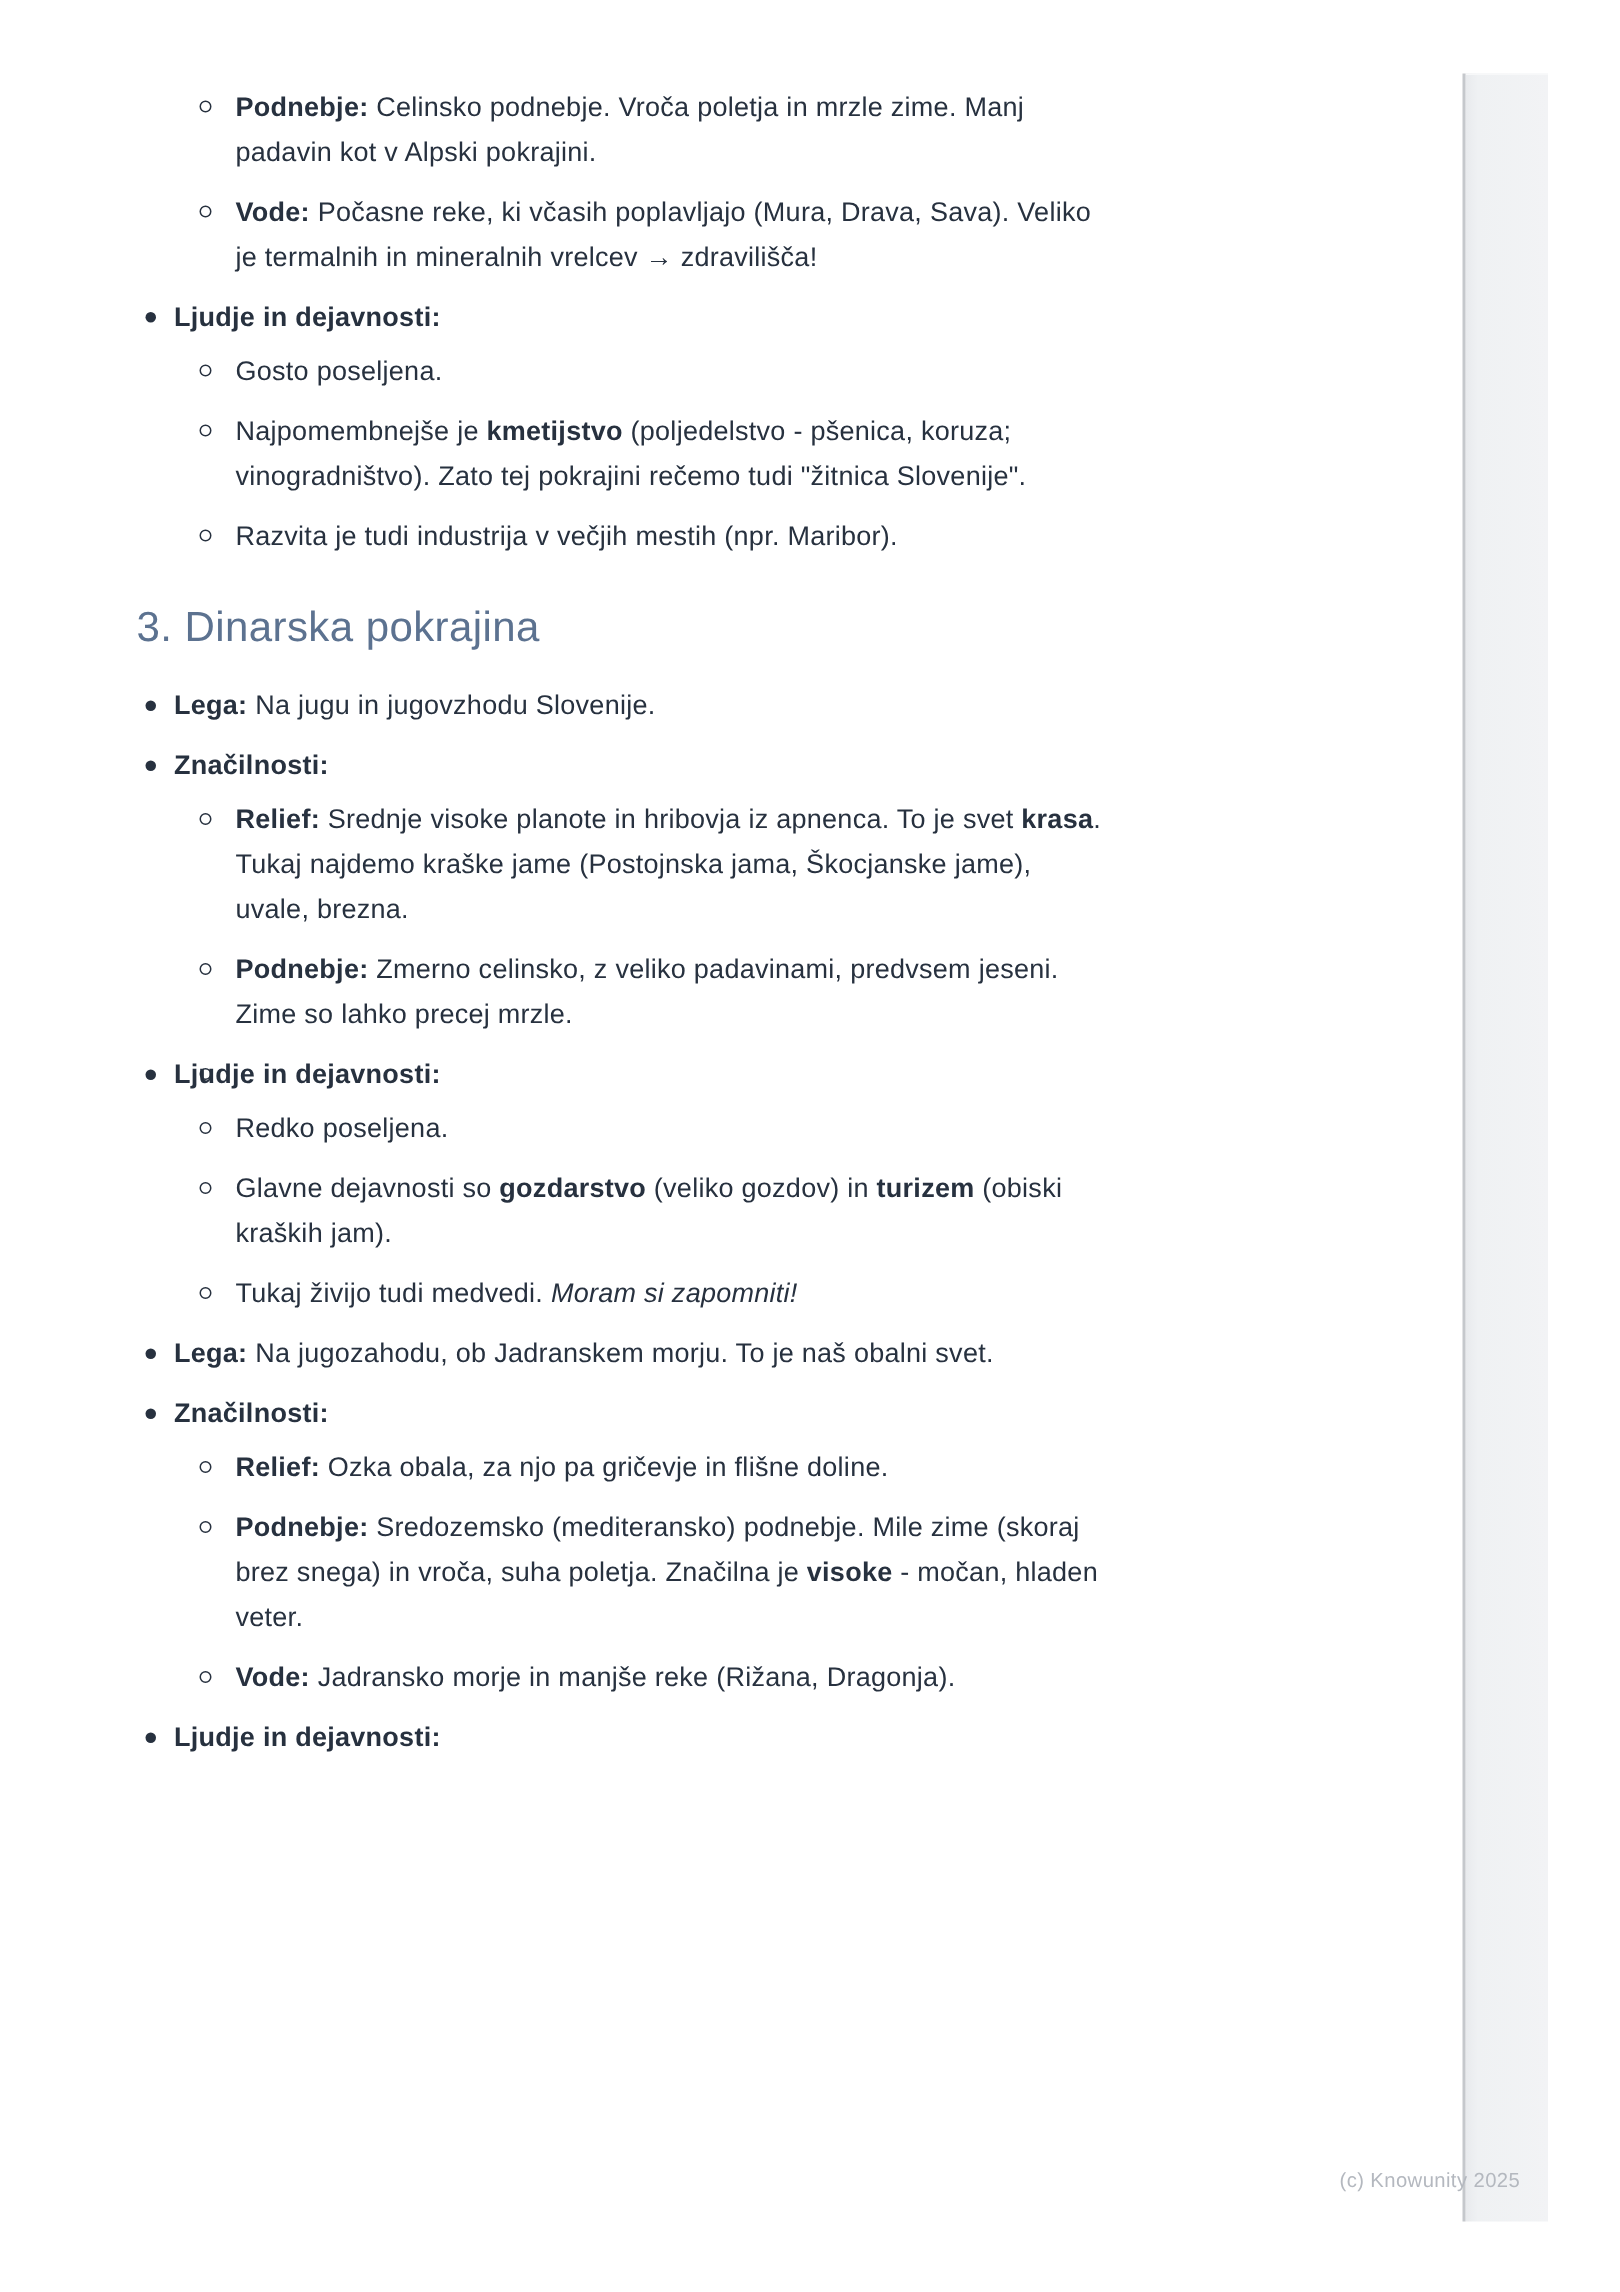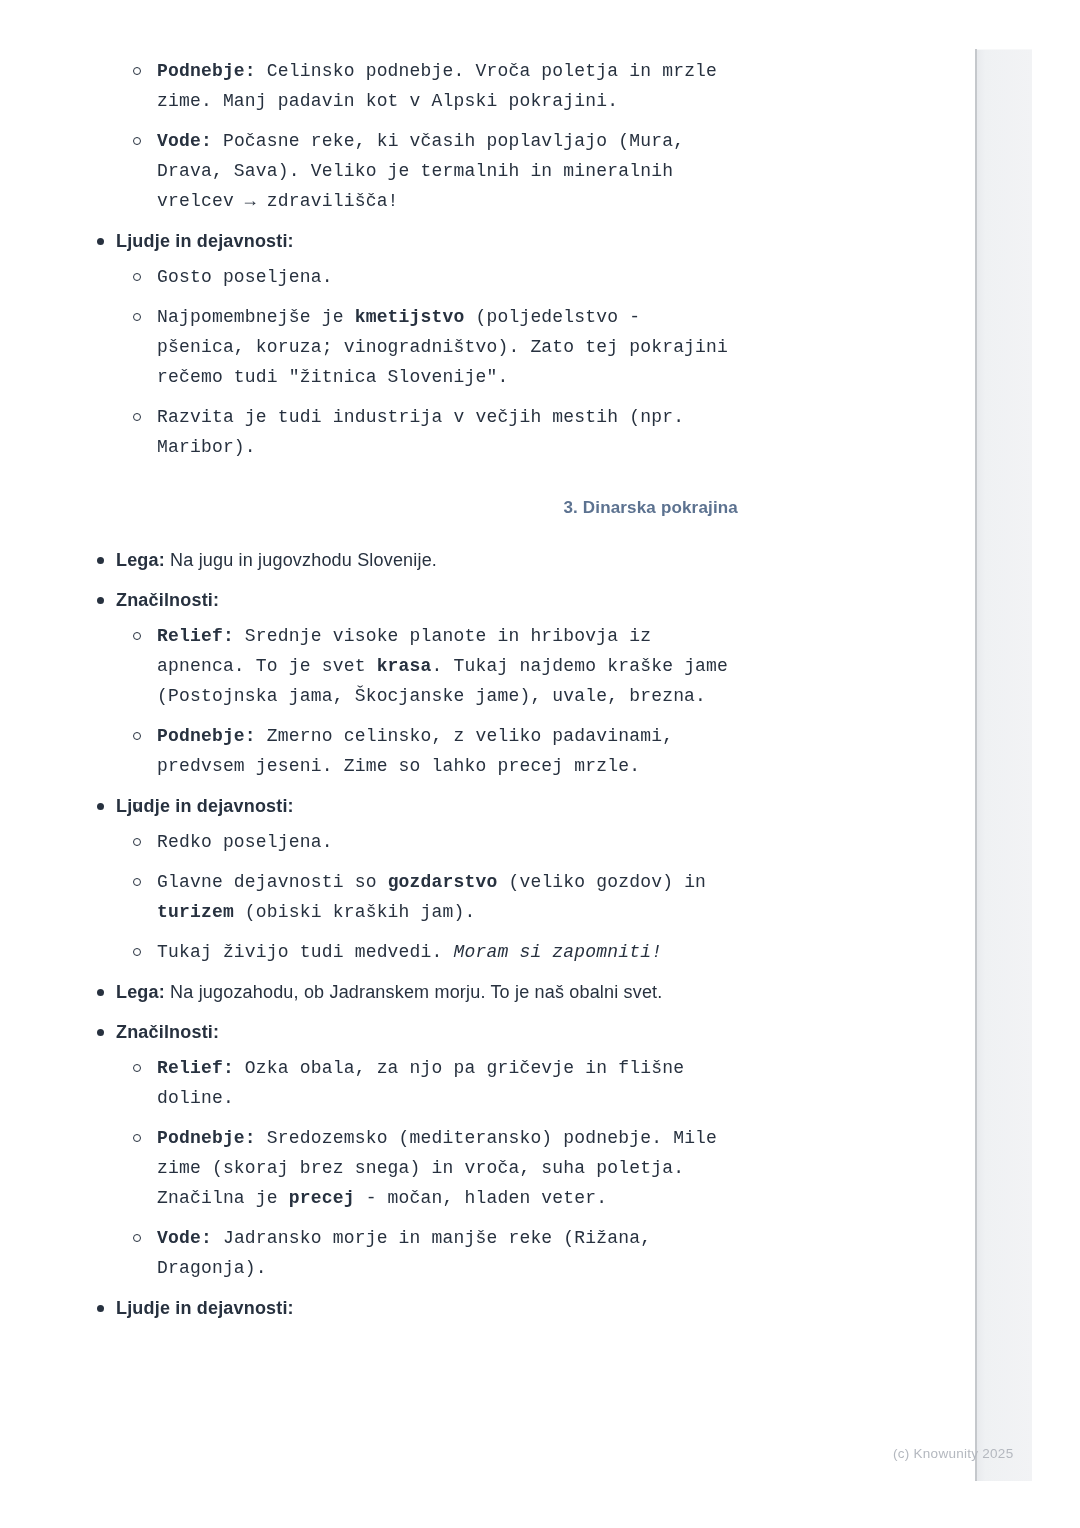--- a/index.html
+++ b/index.html
@@ -23,30 +23,30 @@
     padding:50px 0 0 91px;
     width:738px;
   }
   ul{list-style:none;margin:0;padding:0;}
   li{
     position:relative;
     font-size:18px;line-height:30px;letter-spacing:0.01em;
     margin-bottom:10px;
   }
   ul.l1 > li{padding-left:25px;}
-  ul.l2{margin:6px 0 8px 0;font-family:Liberation Mono, monospace;}
+  ul.l2{margin:6px 0 8px 0;}
   ul.l2 > li{padding-left:41px;}
   .indent1{margin-left:25px;}
   .marker{position:absolute;border-radius:50%;}
   .marker.disc{left:6px;top:12px;width:7px;height:7px;background:currentColor;}
   .marker.circle{left:17px;top:11px;width:8px;height:8px;border:1.6px solid currentColor;background:transparent;}
   h2{
-    font-size:17px;line-height:31px;font-weight:700;
+    font-size:28px;line-height:31px;font-weight:400;
     color:var(--heading-color);
-    margin:30px 0 22px 0;letter-spacing:0.01em;text-align:right;
+    margin:30px 0 22px 0;letter-spacing:0.01em;
   }
   .b{font-weight:700;}
   .i{font-style:italic;}
   .page-edge{
     position:absolute;left:975px;top:49px;width:57px;height:1432px;z-index:1;
     background:linear-gradient(90deg,#e8eaed 0%,var(--edge-fill) 15%,#f2f3f5 100%);
     border-left:2px solid var(--edge-line);
     box-shadow:inset 0 1px 0 #f7f8f9;
   }
   .watermark{
@@ -94,21 +94,21 @@
         </ul>
       </div>
   </section>
 
   <section>
     <div>
         <ul class="l1">
           <li><span class="marker disc"></span><span><span class="b">Lega:</span><span> Na jugozahodu, ob Jadranskem morju. To je naš obalni svet.</span></span></li>
           <li><span class="marker disc"></span><span><span class="b">Značilnosti:</span></span><ul class="l2">
               <li><span class="marker circle"></span><span><span class="b">Relief:</span><span> Ozka obala, za njo pa gričevje in flišne doline.</span></span></li>
-              <li><span class="marker circle"></span><span><span class="b">Podnebje:</span><span> Sredozemsko (mediteransko) podnebje. Mile zime (skoraj brez snega) in vroča, suha poletja. Značilna je </span><span class="b">precej</span><span> - močan, hladen veter.</span></span></li>
+              <li><span class="marker circle"></span><span><span class="b">Podnebje:</span><span> Sredozemsko (mediteransko) podnebje. Mile zime (skoraj brez snega) in vroča, suha poletja. Značilna je </span><span class="b">visoke</span><span> - močan, hladen veter.</span></span></li>
               <li><span class="marker circle"></span><span><span class="b">Vode:</span><span> Jadransko morje in manjše reke (Rižana, Dragonja).</span></span></li>
             </ul></li>
           <li><span class="marker disc"></span><span><span class="b">Ljudje in dejavnosti:</span></span></li>
         </ul>
       </div>
   </section>
 </main>
 
 <div class="page-edge"></div>
 

